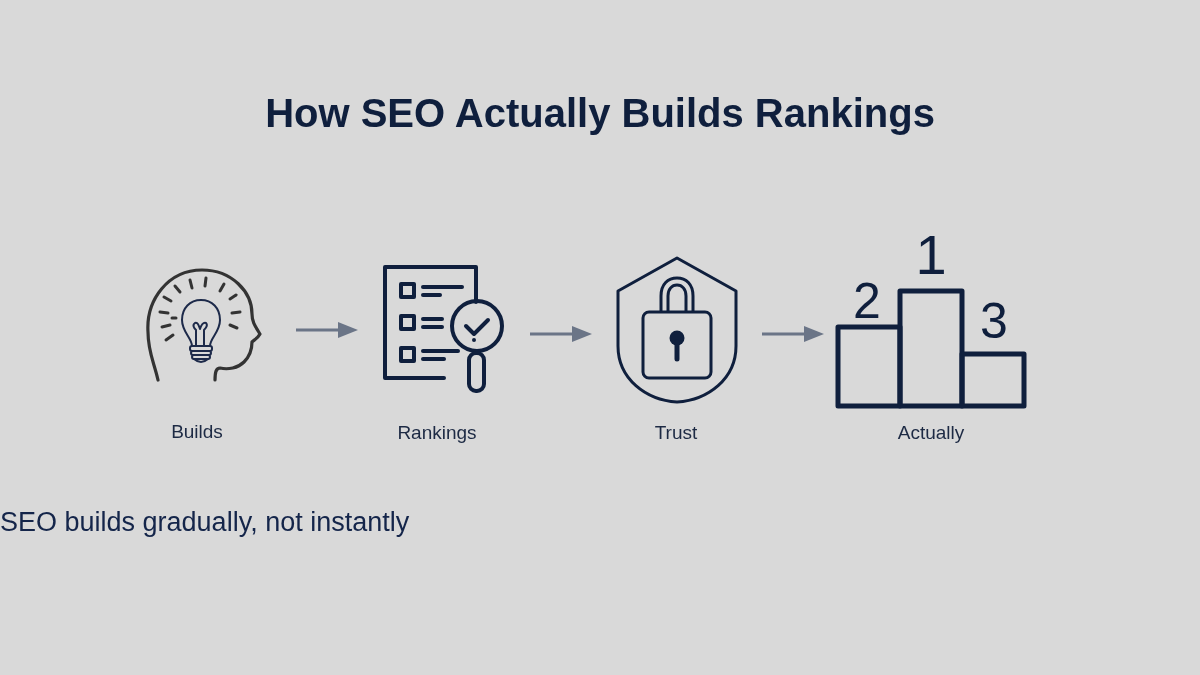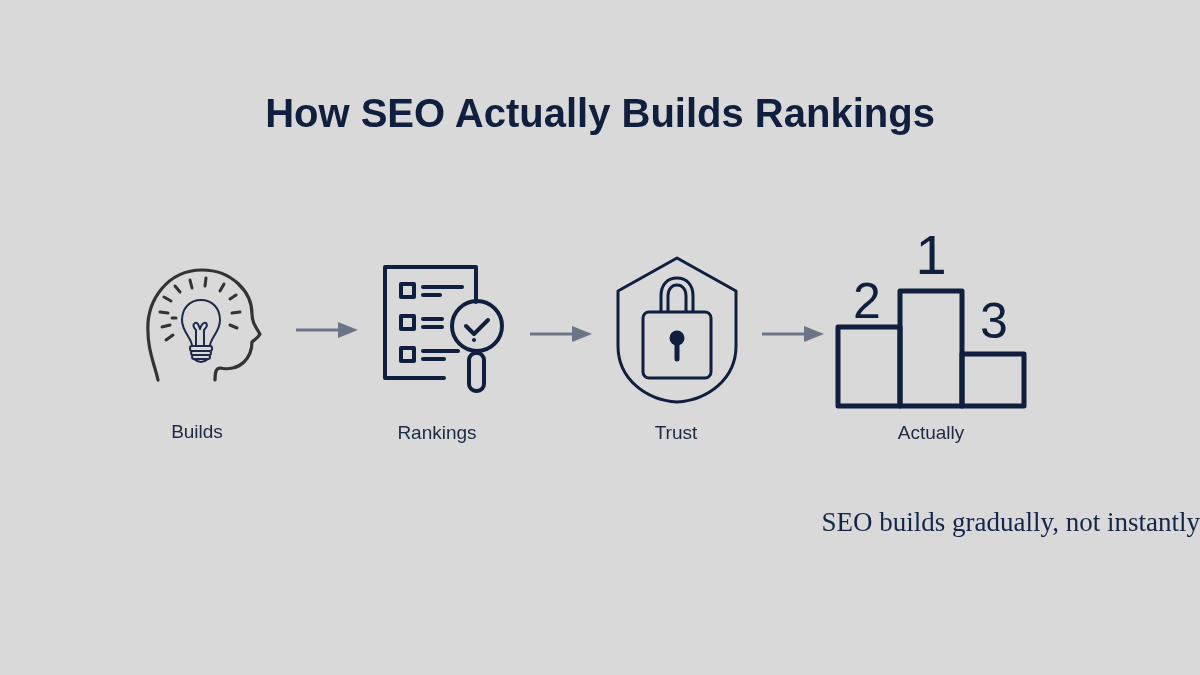--- a/index.html
+++ b/index.html
@@ -19,21 +19,21 @@
     letter-spacing: 0px;
   }
   .label {
     font-size: 19px; color: #1d2a44;
     position: absolute; white-space: nowrap;
     transform: translateX(-50%);
   }
   .arrow { position: absolute; }
   .tagline {
     position: absolute; left: 0; right: 0; top: 507px;
-    text-align: right; font-size: 27px; color: #14254a; font-family: Liberation Serif, serif;
+    text-align: left; font-size: 27px; color: #14254a;
   }
 </style>
 </head>
 <body>
 
 <h1 class="title">How SEO Actually Builds Rankings</h1>
 
 <div>
   <svg style="position:absolute;left:140px;top:262px" width="125" height="125" viewBox="0 0 125 125">
     <path d="M18 118 C14 100 8 90 8 70 C6 38 28 8 62 8 C92 8 112 30 112 52 C112 60 115 64 120 72 C118 76 114 78 112 80 C112 88 110 94 104 100 C98 106 88 108 80 106 C76 106 75 110 75 118" fill="none" stroke="#333" stroke-width="3.2" stroke-linecap="round" stroke-linejoin="round"></path>

